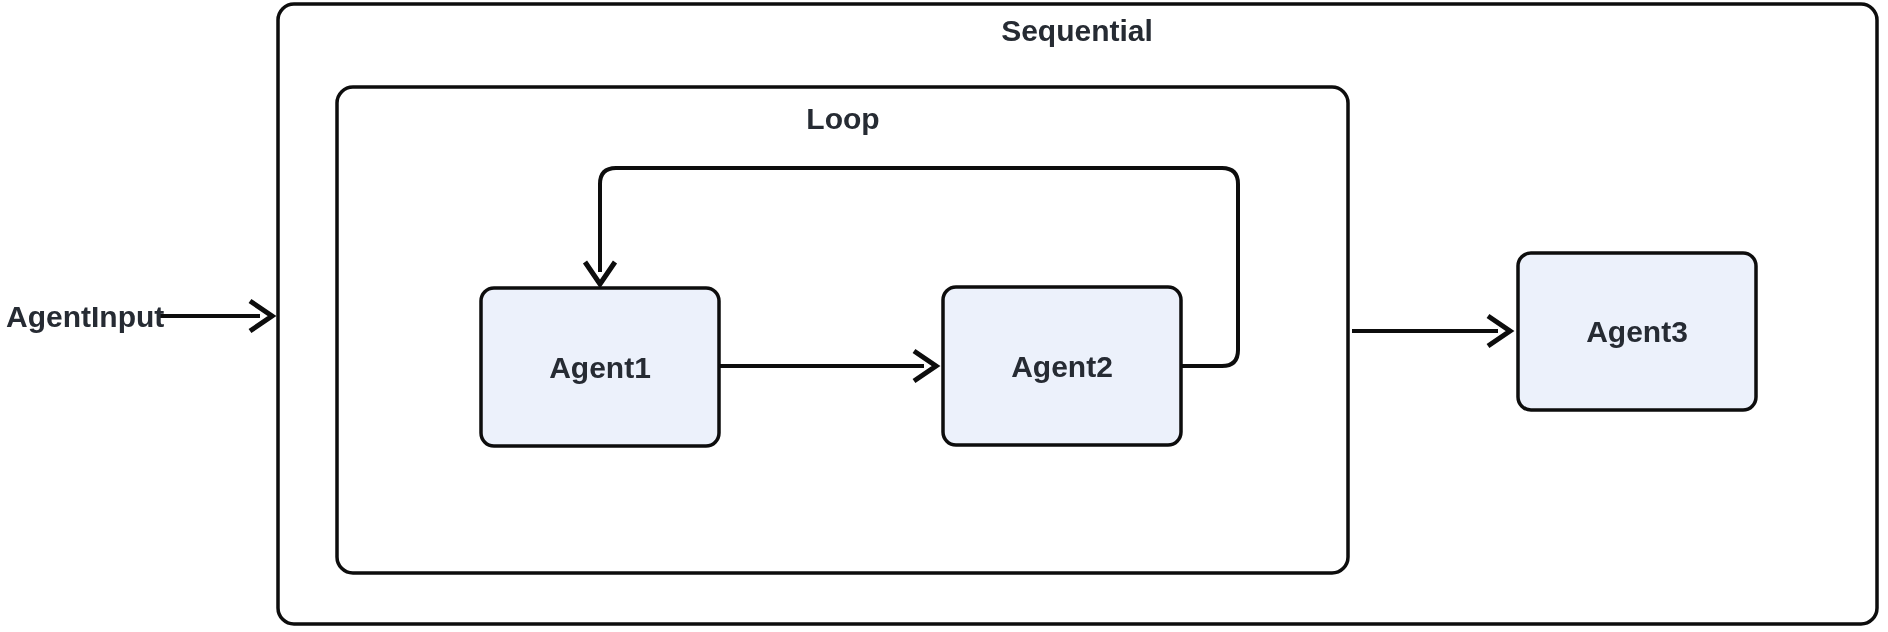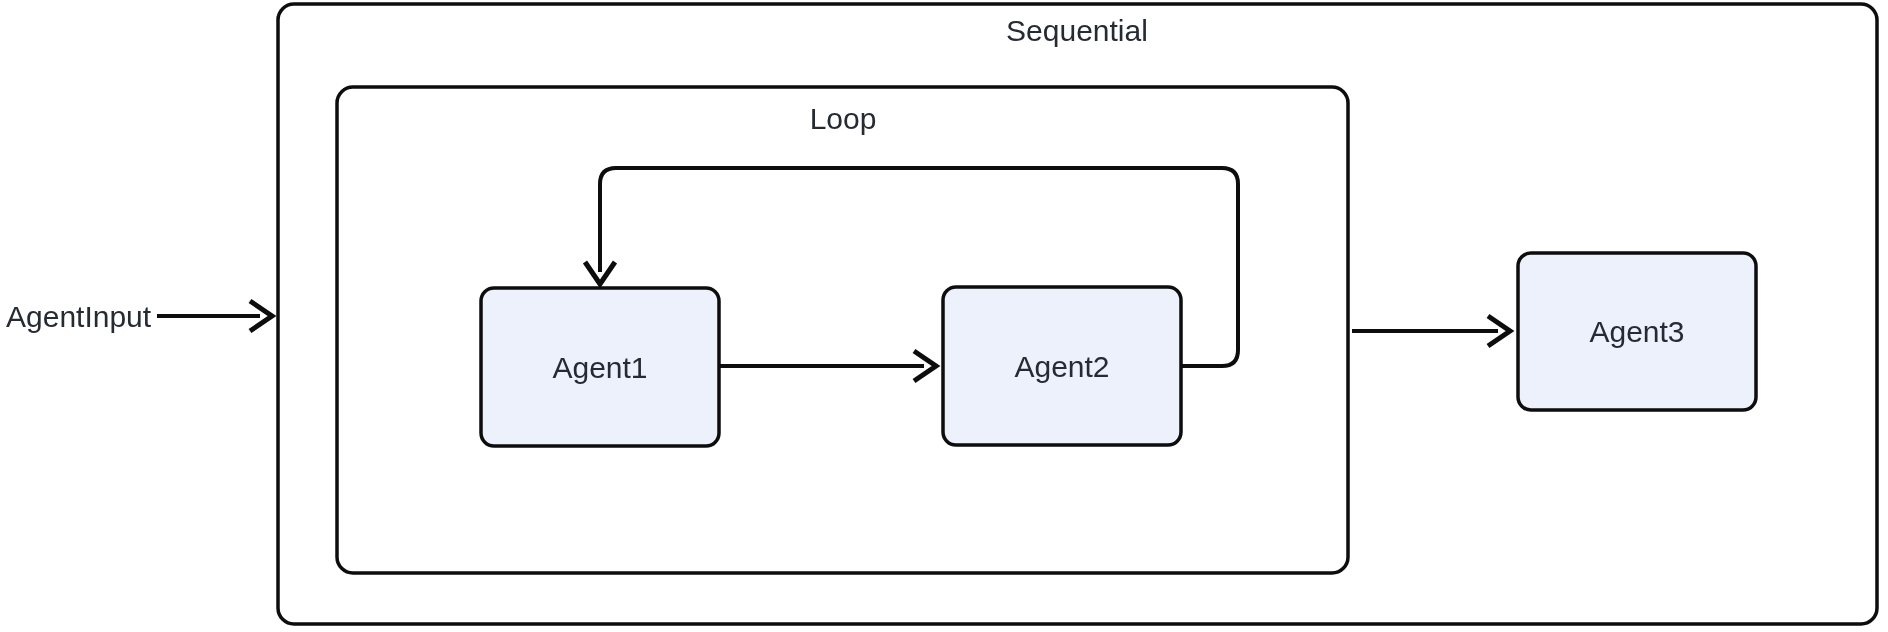--- a/index.html
+++ b/index.html
@@ -6,20 +6,21 @@
     margin: 0;
     padding: 0;
     background: #ffffff;
   }
   .diagram-stage {
     position: relative;
     width: 1888px;
     height: 632px;
     background: #ffffff;
     overflow: hidden;
+    font-weight: bold;
   }
   svg {
     display: block;
     font-family: "Liberation Sans", "DejaVu Sans", sans-serif;
   }
   .container-box {
     fill: none;
     stroke: #0d0d0d;
     stroke-width: 3.5;
   }

